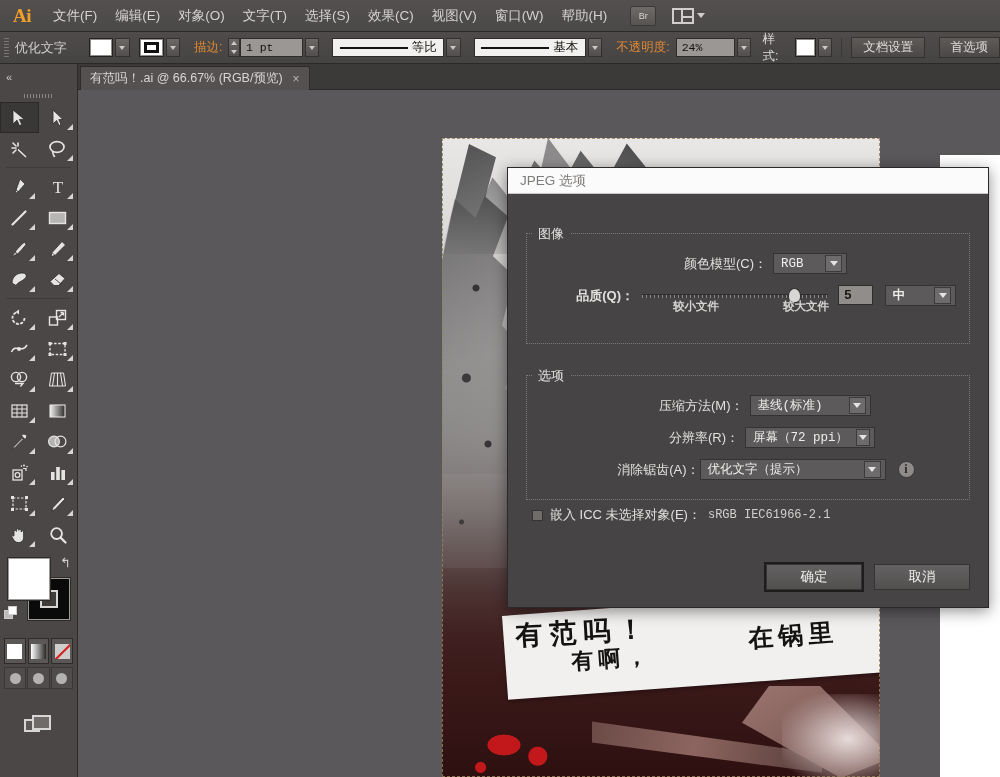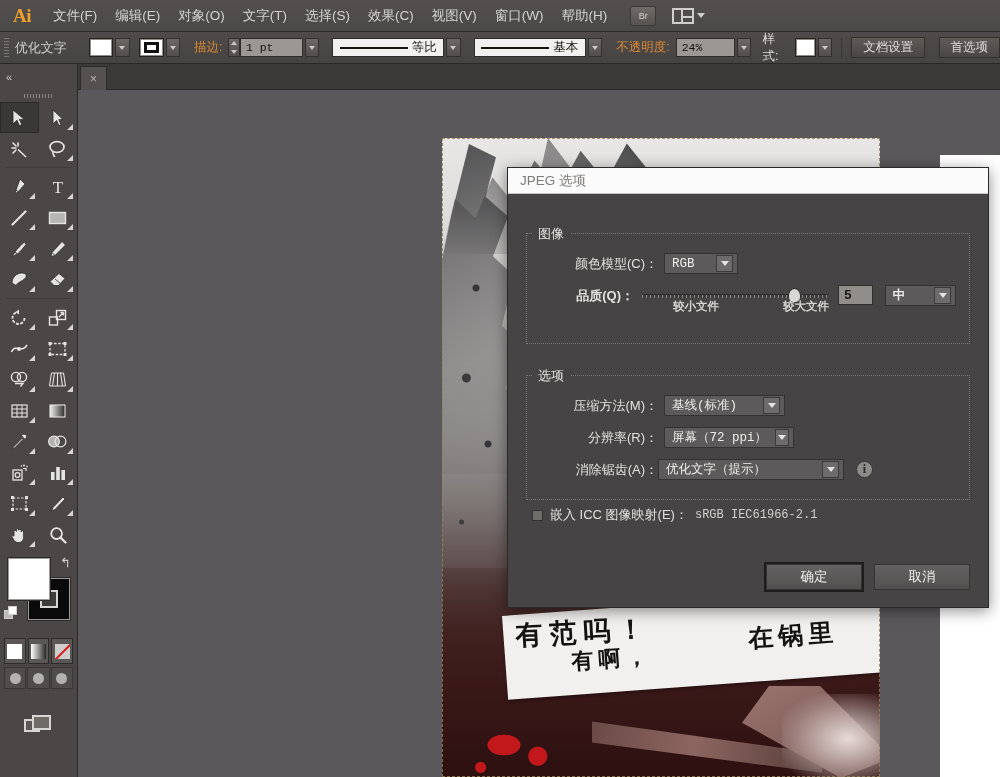--- a/index.html
+++ b/index.html
@@ -330,21 +330,21 @@
   .group { position:relative; margin-top:16px; }
   .group-frame {
     position:absolute; left:0; right:0; top:9px; bottom:0;
     border:1px dotted #7b7878;
   }
   .group-title {
     position:relative; display:inline-block; background:#474445;
     padding:0 6px; margin-left:6px; color:#e3e1df; font-size:13px; z-index:2;
   }
   .group-inner { position:relative; z-index:1; padding: 10px 14px 14px 14px; }
-  .row { display:flex; align-items:center; margin-bottom:11px; }
+  .row { display:flex; align-items:center; margin-bottom:11px;justify-content:center; }
   .row-label {
     color:#e2e0de; font-size:13px; text-align:right; white-space:nowrap;
     font-family:"Liberation Sans","DejaVu Sans",sans-serif;
   }
   .dlg-select {
     height:21px; background:#5d5a5b; border:1px solid #343233;
     display:flex; align-items:center; color:#efedeb; font-size:12.5px;
     padding:0 4px 0 7px; gap:8px; white-space:nowrap;
     font-family:"Liberation Mono","DejaVu Sans Mono",monospace;
   }
@@ -487,20 +487,21 @@
 
     <div class="sep-v"></div>
     <div class="btn-dark">文档设置</div>
     <div style="width:14px"></div>
     <div class="btn-dark">首选项</div>
   </div>
 
   <div id="tabbar">
     <div id="panel-collapse">«</div>
     <div id="doc-tab">
+      <span id="doc-tab-title">有范吗！.ai @ 66.67% (RGB/预览)</span>
       <span id="doc-tab-close">×</span>
     </div>
   </div>
 
   <div id="toolbar">
     <div id="tb-grip">
         <span></span>
       </div>
 
     <div class="tool-grid">
@@ -859,21 +860,21 @@
             </div>
             <div id="info-icon">i</div>
           </div>
 
 
         </div>
       </div>
 
       <div id="icc-row">
         <span id="icc-check"></span>
-        <span id="icc-label">嵌入 ICC 图像映射(E)：</span>
+        <span id="icc-label">嵌入 ICC 未选择对象(E)：</span>
         <span id="icc-value">sRGB IEC61966-2.1</span>
       </div>
 
       <div id="dlg-buttons">
         <div class="dlg-btn primary">确定</div>
         <div class="dlg-btn">取消</div>
       </div>
 
     </div>
   </div>

